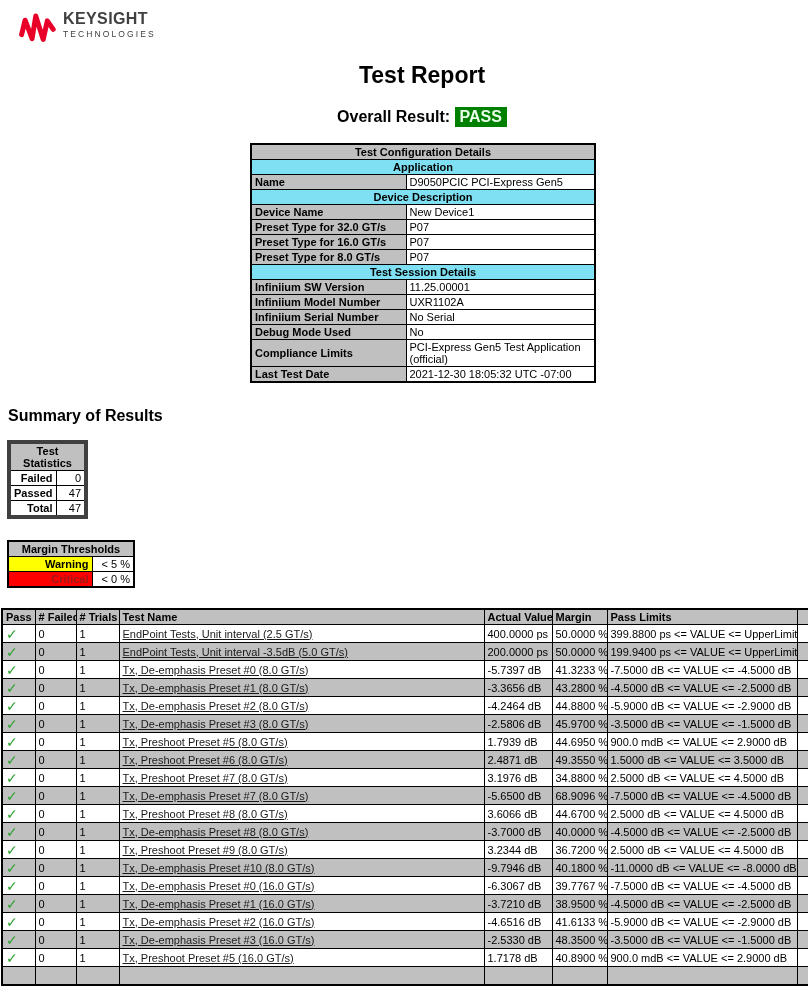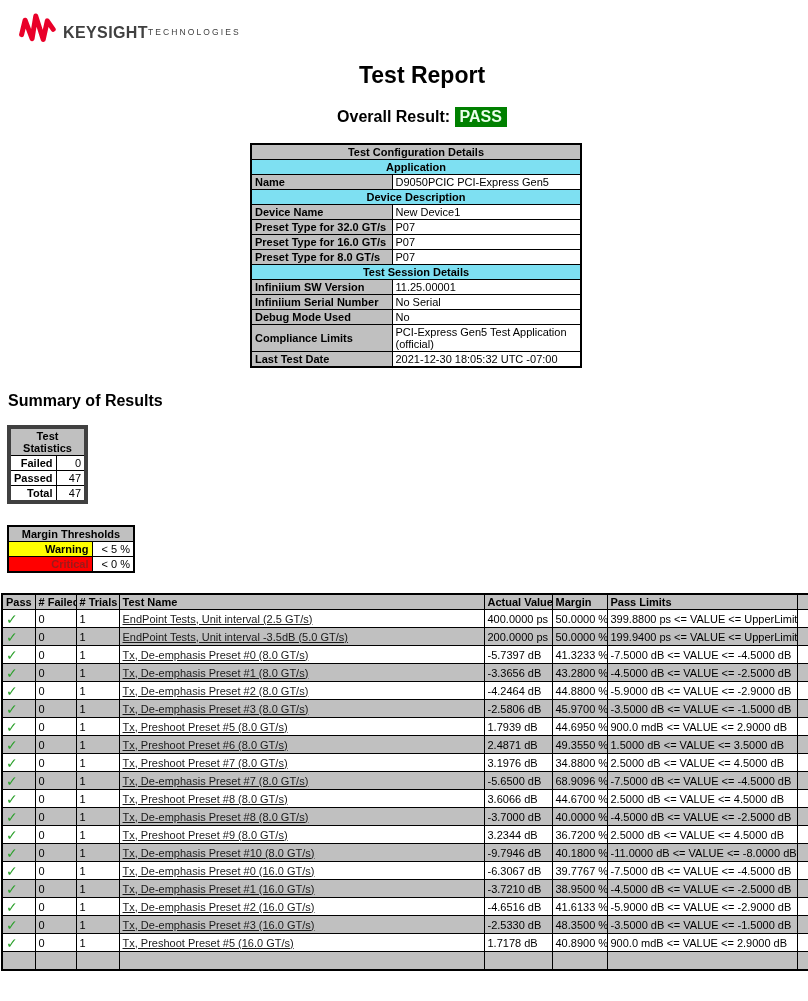--- a/index.html
+++ b/index.html
@@ -5,35 +5,35 @@
   * { box-sizing: border-box; }
   html,body { margin:0; padding:0; }
   body {
     width:808px; height:1001px; overflow:hidden; background:#ffffff;
     font-family:"Liberation Sans","DejaVu Sans",sans-serif; color:#000;
   }
   .page { width:844px; }
 
   
   .logo-row { display:flex; align-items:flex-start; gap:7px; margin:10px 0 0 18px; height:40px; }
-  .logo-text { display:flex; flex-direction:row; margin-top:15px; }
+  .logo-text { display:flex; flex-direction:column; margin-top:1px; }
   .brand-name { font-size:16px; font-weight:bold; color:#404040; letter-spacing:0.4px; line-height:1; }
   .brand-sub  { font-size:8.5px; color:#404040; letter-spacing:2.1px; margin-top:3px; line-height:1; }
 
   .title { text-align:center; font-size:23px; font-weight:bold; margin-top:12px; }
   .overall { text-align:center; font-size:16px; font-weight:bold; margin-top:19px; }
   .badge { background:#008000; color:#eaffea; padding:1px 5px 2px 5px; font-weight:bold; }
 
   table { border-collapse:collapse; }
   td,th { border:1px solid #000; font-size:11px; padding:1px 3px; }
 
   
   .config { margin:17px 0 0 250px; border:2px solid #000; }
   .config td { height:15px; }
-  .config .lbl { background:#C0C0C0; font-weight:bold; width:141px; }
+  .config .lbl { background:#C0C0C0; font-weight:bold; width:155px; }
   .config .val { width:189px; background:#fff; }
   .config .title-cell   { background:#C0C0C0; text-align:center; font-weight:bold; }
   .config .section-cell { background:#7EE0F2; text-align:center; font-weight:bold; }
 
   .summary-heading { font-size:16px; font-weight:bold; margin:24px 0 0 8px; }
 
   .stats { margin:15px 0 0 7px; border:4px solid #404040; }
   .stats th { background:#C0C0C0; font-size:11px; }
   .stats .lbl { font-weight:bold; text-align:right; width:46px; }
   .stats .val { text-align:right; width:30px; }
@@ -105,20 +105,24 @@
         <tr>
           <td class="lbl">Preset Type for 8.0 GT/s</td>
           <td class="val">P07</td>
         </tr>
         <tr>
           <td class="section-cell" colspan="2">Test Session Details</td>
         </tr>
         <tr>
           <td class="lbl">Infiniium SW Version</td>
           <td class="val">11.25.00001</td>
+        </tr>
+        <tr>
+          <td class="lbl">Infiniium Model Number</td>
+          <td class="val">UXR1102A</td>
         </tr>
         <tr>
           <td class="lbl">Infiniium Serial Number</td>
           <td class="val">No Serial</td>
         </tr>
         <tr>
           <td class="lbl">Debug Mode Used</td>
           <td class="val">No</td>
         </tr>
         <tr>

